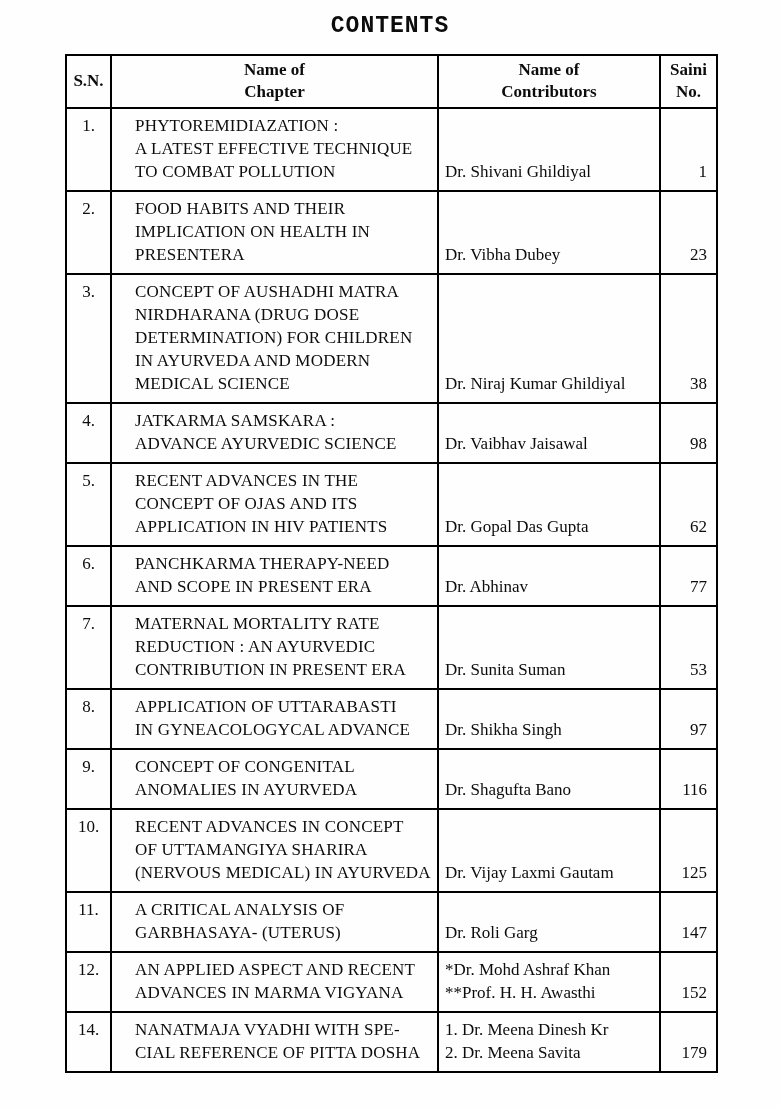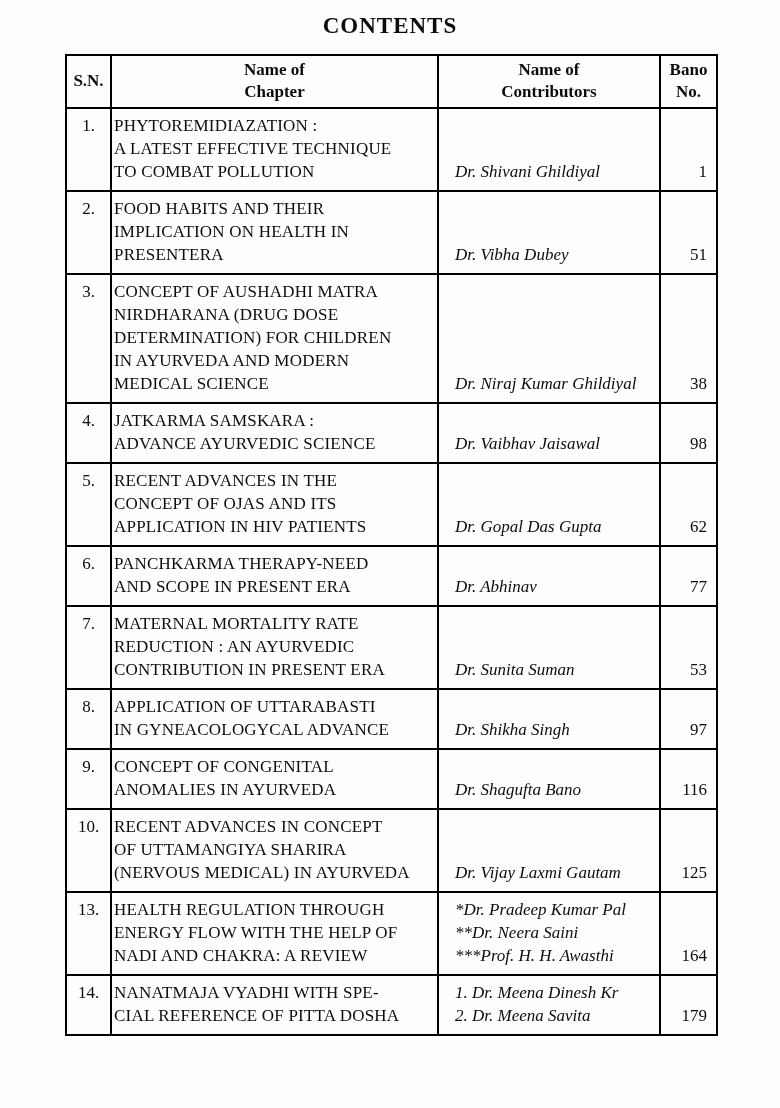--- a/index.html
+++ b/index.html
@@ -16,21 +16,21 @@
     padding-top: 13px;
     font-family: "Liberation Serif", "DejaVu Serif", serif;
     color: #0c0c0c;
   }
   .title {
     margin: 0 0 15px 0;
     text-align: center;
     font-size: 23px;
     font-weight: bold;
     letter-spacing: 1px;
-    font-family: Liberation Serif, serif;
+    font-family: Liberation Mono, monospace;
   }
   table.contents {
     border-collapse: collapse;
     margin-left: 65px;
     width: 651px;
     table-layout: fixed;
   }
   table.contents th,
   table.contents td {
     border: 2px solid #000000;
@@ -57,29 +57,29 @@
     font-size: 17px;
     line-height: 23px;
   }
   td.cell-sn {
     text-align: center;
     vertical-align: top;
     padding: 5px 2px;
   }
   td.cell-chapter {
     vertical-align: top;
-    padding: 5px 3px 7px 2px;
+    padding: 5px 3px 7px 23px;
     white-space: pre-line;
     letter-spacing: 0.2px;
+    border-radius: 27px;
   }
   td.cell-contrib {
     vertical-align: bottom;
-    padding: 5px 2px 7px 16px;
+    padding: 5px 2px 7px 6px;
     white-space: pre-line;
-    font-style: italic;
   }
   td.cell-page {
     vertical-align: bottom;
     text-align: right;
     padding: 5px 9px 7px 2px;
   }
 </style>
 </head>
 <body>
 
@@ -94,40 +94,40 @@
       <col class="col-contrib">
       <col class="col-page">
     </colgroup>
     <thead>
       <tr>
         <th>S.N.</th>
         <th>Name of
 Chapter</th>
         <th>Name of
 Contributors</th>
-        <th>Bano
+        <th>Saini
 No.</th>
       </tr>
     </thead>
     <tbody>
         <tr>
       <td class="cell-sn">1.</td>
       <td class="cell-chapter">PHYTOREMIDIAZATION :
 A LATEST EFFECTIVE TECHNIQUE
 TO COMBAT POLLUTION</td>
       <td class="cell-contrib">Dr. Shivani Ghildiyal</td>
       <td class="cell-page">1</td>
     </tr>
         <tr>
       <td class="cell-sn">2.</td>
       <td class="cell-chapter">FOOD HABITS AND THEIR
 IMPLICATION ON HEALTH IN
 PRESENTERA</td>
       <td class="cell-contrib">Dr. Vibha Dubey</td>
-      <td class="cell-page">51</td>
+      <td class="cell-page">23</td>
     </tr>
         <tr>
       <td class="cell-sn">3.</td>
       <td class="cell-chapter">CONCEPT OF AUSHADHI MATRA
 NIRDHARANA (DRUG DOSE
 DETERMINATION) FOR CHILDREN
 IN AYURVEDA AND MODERN
 MEDICAL SCIENCE</td>
       <td class="cell-contrib">Dr. Niraj Kumar Ghildiyal</td>
       <td class="cell-page">38</td>
@@ -178,28 +178,33 @@
     </tr>
         <tr>
       <td class="cell-sn">10.</td>
       <td class="cell-chapter">RECENT ADVANCES IN CONCEPT
 OF UTTAMANGIYA SHARIRA
 (NERVOUS MEDICAL) IN AYURVEDA</td>
       <td class="cell-contrib">Dr. Vijay Laxmi Gautam</td>
       <td class="cell-page">125</td>
     </tr>
         <tr>
-      <td class="cell-sn">13.</td>
-      <td class="cell-chapter">HEALTH REGULATION THROUGH
-ENERGY FLOW WITH THE HELP OF
-NADI AND CHAKRA: A REVIEW</td>
-      <td class="cell-contrib">*Dr. Pradeep Kumar Pal
-**Dr. Neera Saini
-***Prof. H. H. Awasthi</td>
-      <td class="cell-page">164</td>
+      <td class="cell-sn">11.</td>
+      <td class="cell-chapter">A CRITICAL ANALYSIS OF
+GARBHASAYA- (UTERUS)</td>
+      <td class="cell-contrib">Dr. Roli Garg</td>
+      <td class="cell-page">147</td>
+    </tr>
+        <tr>
+      <td class="cell-sn">12.</td>
+      <td class="cell-chapter">AN APPLIED ASPECT AND RECENT
+ADVANCES IN MARMA VIGYANA</td>
+      <td class="cell-contrib">*Dr. Mohd Ashraf Khan
+**Prof. H. H. Awasthi</td>
+      <td class="cell-page">152</td>
     </tr>
         <tr>
       <td class="cell-sn">14.</td>
       <td class="cell-chapter">NANATMAJA VYADHI WITH SPE-
 CIAL REFERENCE OF PITTA DOSHA</td>
       <td class="cell-contrib">1. Dr. Meena Dinesh Kr
 2. Dr. Meena Savita</td>
       <td class="cell-page">179</td>
     </tr>
       </tbody>

